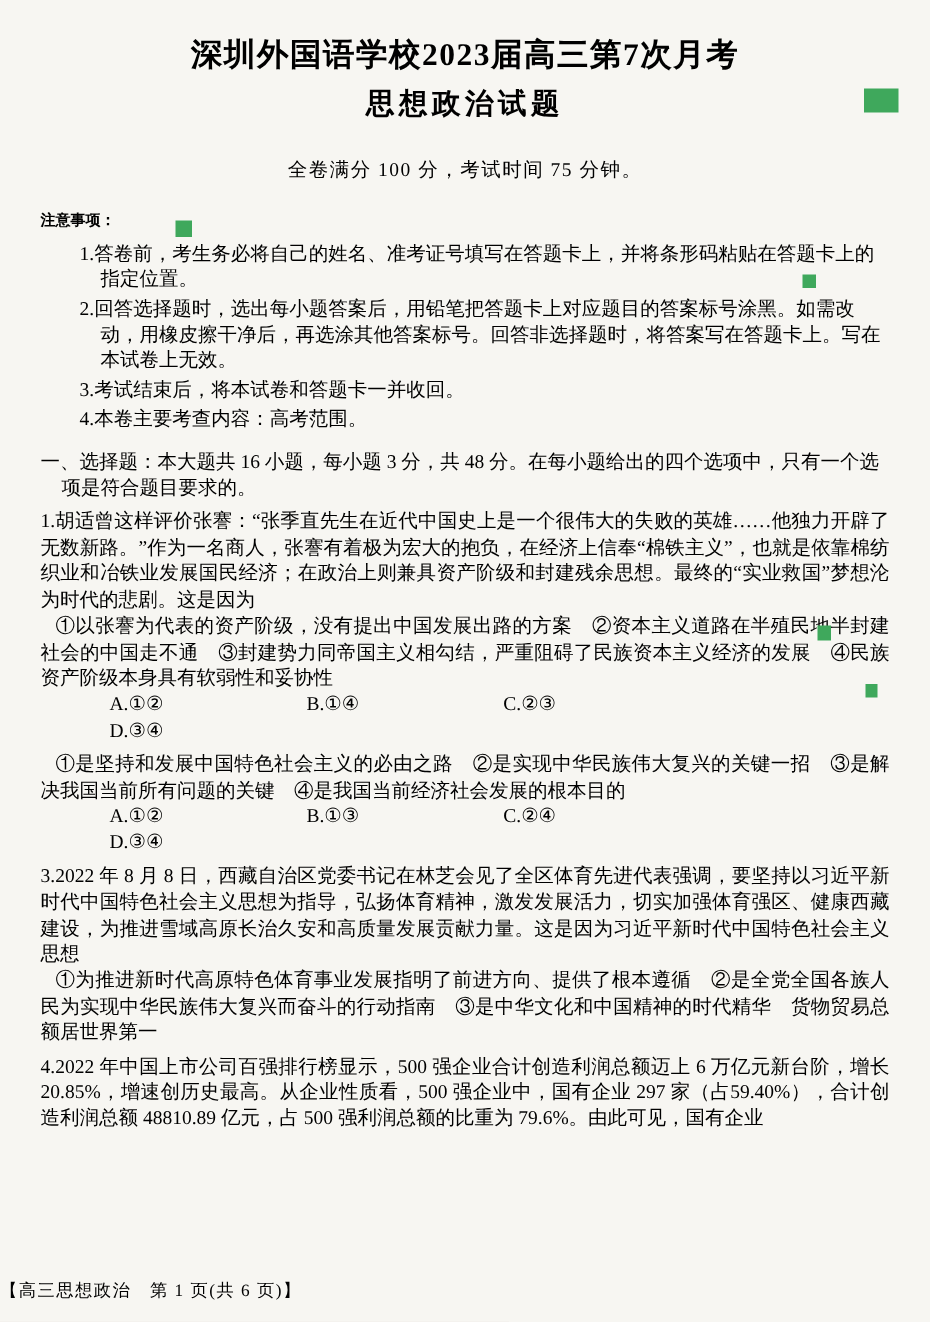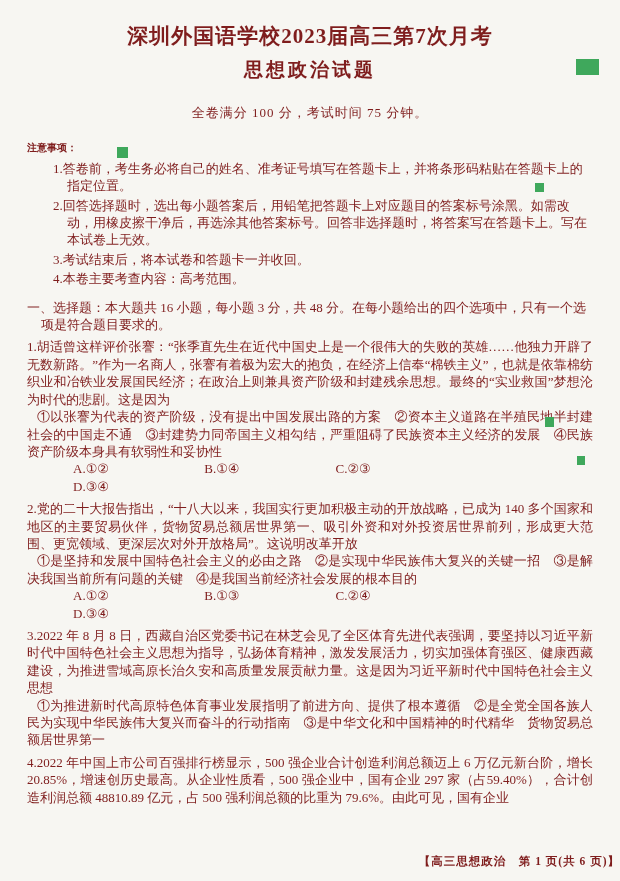--- a/index.html
+++ b/index.html
@@ -3,21 +3,21 @@
 <meta charset="utf-8">
 <style>
   html, body { margin: 0; padding: 0; }
   body { background: #e9e8e4; font-family: "Liberation Serif", "DejaVu Serif", serif; }
   .page {
     position: relative;
     width: 620px;
     height: 881px;
     margin: 0 auto;
     background: #f7f6f2;
-    color: #7f1d1d;
+    color: #000000;
     padding: 14px 27px 0 27px;
     box-sizing: border-box;
     font-size: 13px;
     line-height: 17.4px;
     overflow: hidden;
   }
   .title {
     text-align: center;
     font-size: 21px;
     line-height: 28px;
@@ -53,23 +53,23 @@
   }
   .q { margin-top: 5px; }
   .stem { text-align: justify; }
   .items { text-indent: 10px; text-align: justify; }
   .choices { padding-left: 46px; }
   .choice { display: inline-block; width: 128px; }
   .footer {
     position: absolute;
     left: 0; right: 0;
     bottom: 11px;
-    text-align: right;
+    text-align: left;
     font-size: 11.5px;
-    font-weight: bold;
+    font-weight: normal;
     letter-spacing: 1px;
   }
   .green-mark { position: absolute; display: block; }
   .mark-1 { top: 59px;  left: 576px; width: 23px; height: 16px; }
   .mark-2 { top: 147px; left: 117px; width: 11px; height: 11px; }
   .mark-3 { top: 183px; left: 535px; width: 9px;  height: 9px;  }
   .mark-4 { top: 417px; left: 545px; width: 9px;  height: 10px; }
   .mark-5 { top: 456px; left: 577px; width: 8px;  height: 9px;  }
 </style>
 </head>
@@ -102,21 +102,20 @@
     <div class="items">①以张謇为代表的资产阶级，没有提出中国发展出路的方案　②资本主义道路在半殖民地半封建社会的中国走不通　③封建势力同帝国主义相勾结，严重阻碍了民族资本主义经济的发展　④民族资产阶级本身具有软弱性和妥协性</div>
     <div class="choices">
       <span class="choice">A.①②</span>
       <span class="choice">B.①④</span>
       <span class="choice">C.②③</span>
       <span class="choice">D.③④</span>
     </div>
   </div>
 
   <div class="q">
-    <div class="stem">2.党的二十大报告指出，“十八大以来，我国实行更加积极主动的开放战略，已成为 140 多个国家和地区的主要贸易伙伴，货物贸易总额居世界第一、吸引外资和对外投资居世界前列，形成更大范围、更宽领域、更深层次对外开放格局”。这说明改革开放</div>
     <div class="items">①是坚持和发展中国特色社会主义的必由之路　②是实现中华民族伟大复兴的关键一招　③是解决我国当前所有问题的关键　④是我国当前经济社会发展的根本目的</div>
     <div class="choices">
       <span class="choice">A.①②</span>
       <span class="choice">B.①③</span>
       <span class="choice">C.②④</span>
       <span class="choice">D.③④</span>
     </div>
   </div>
 
   <div class="q">

